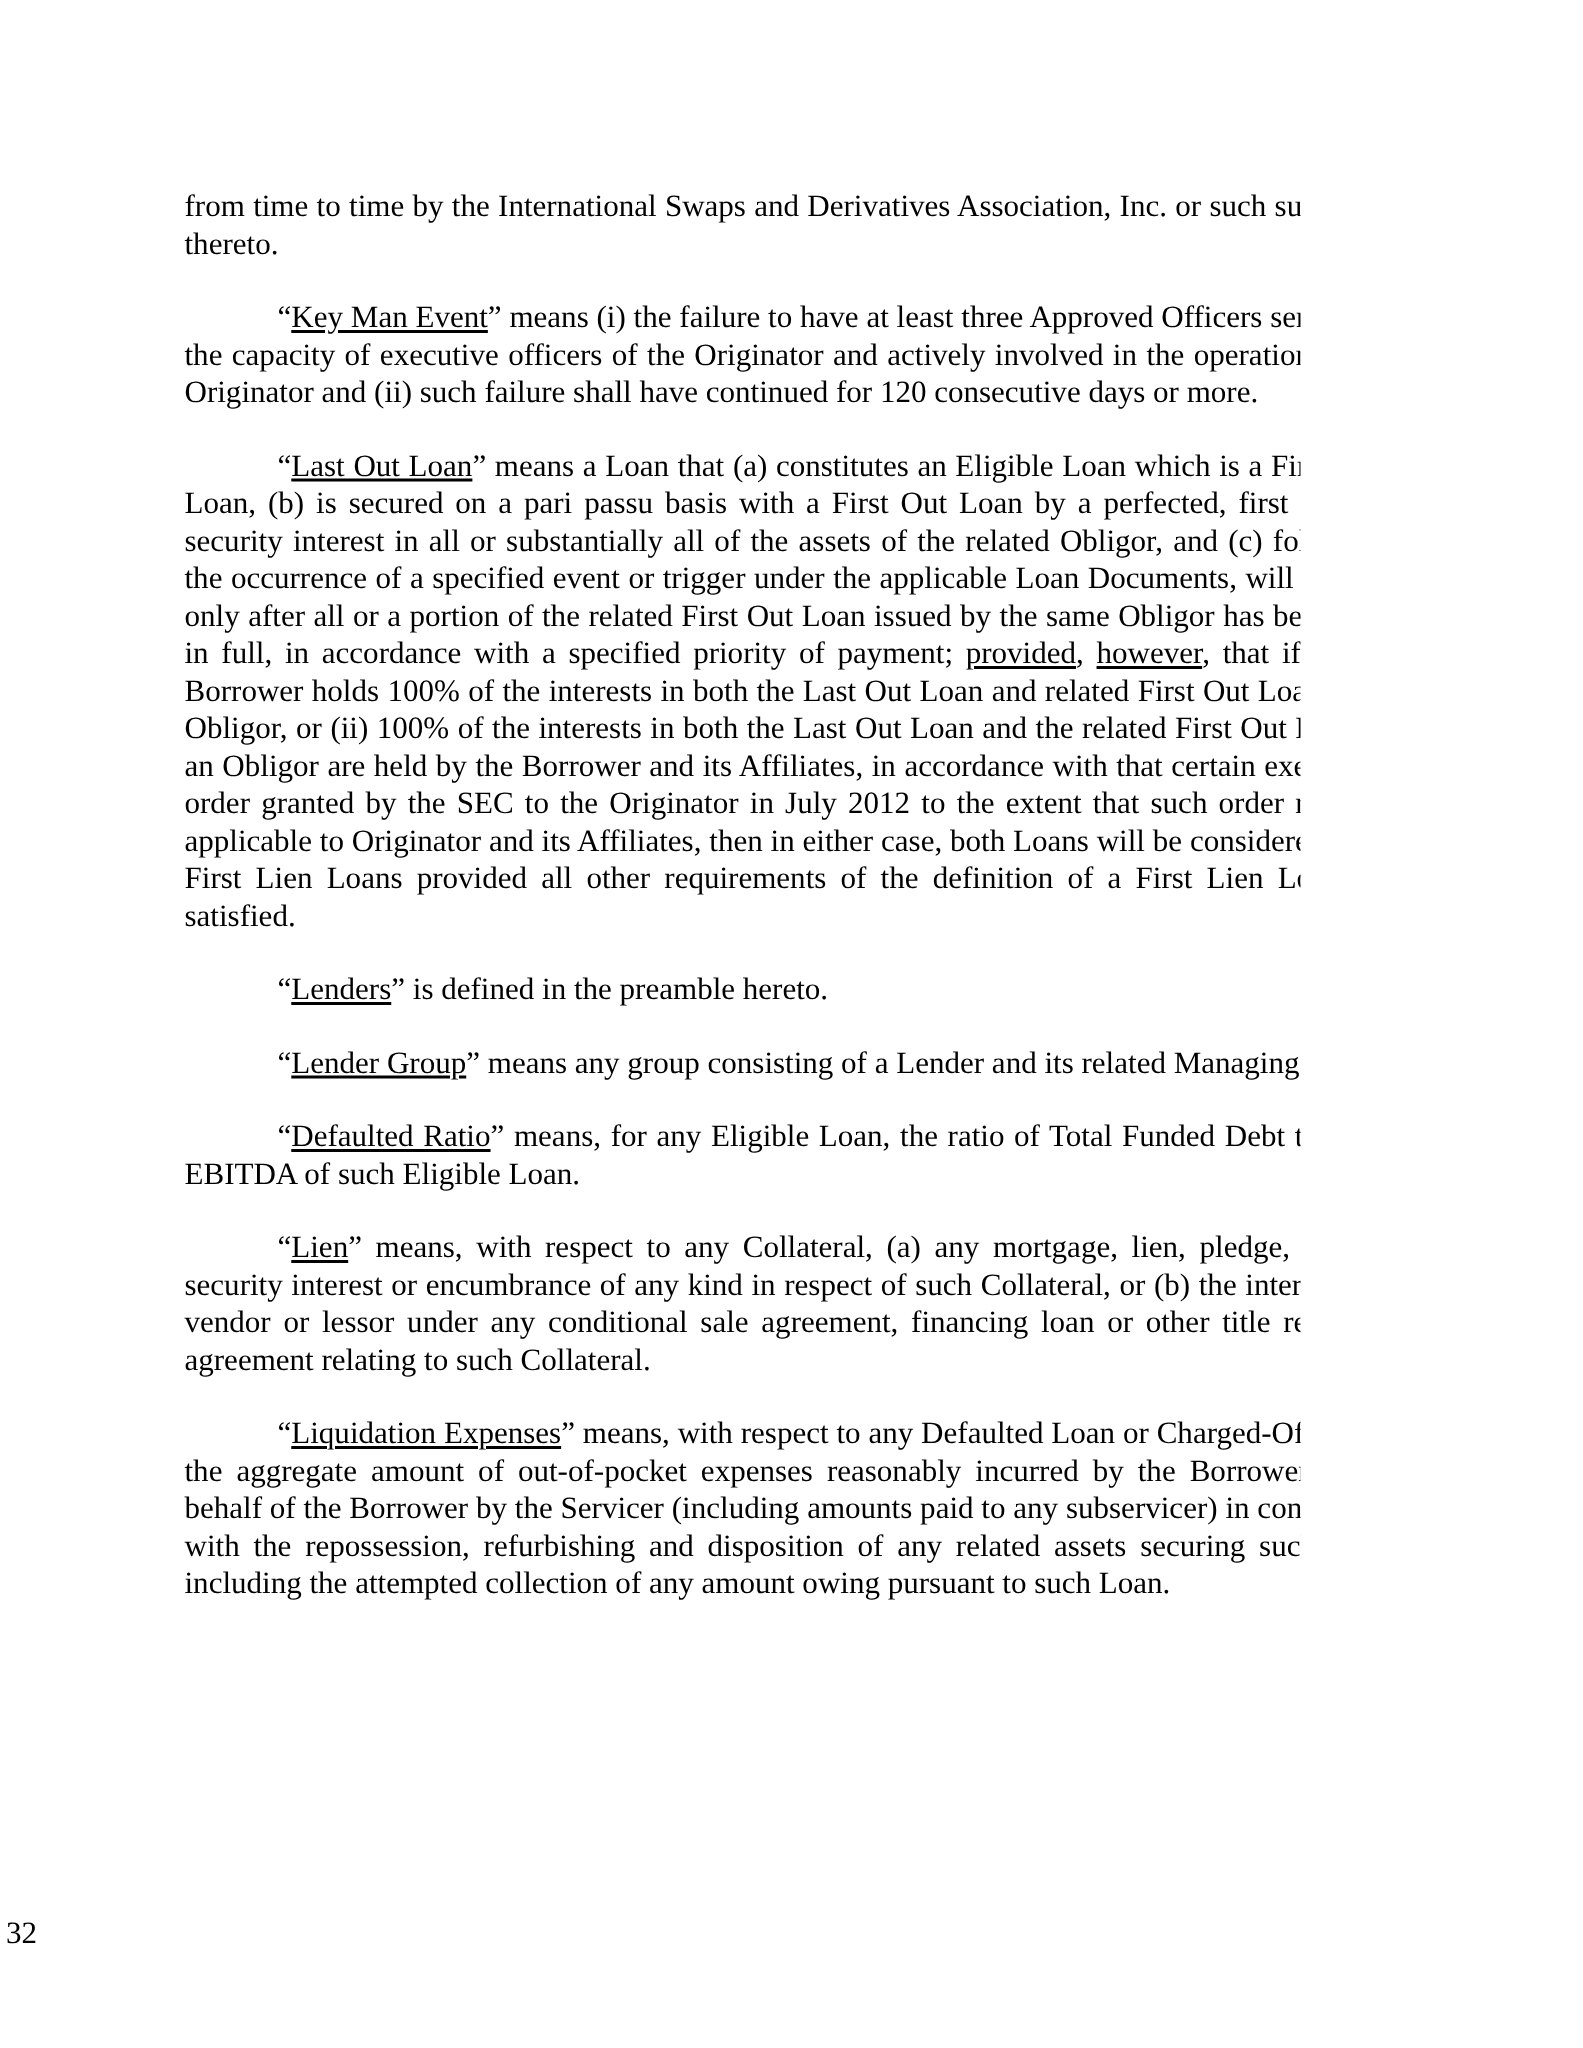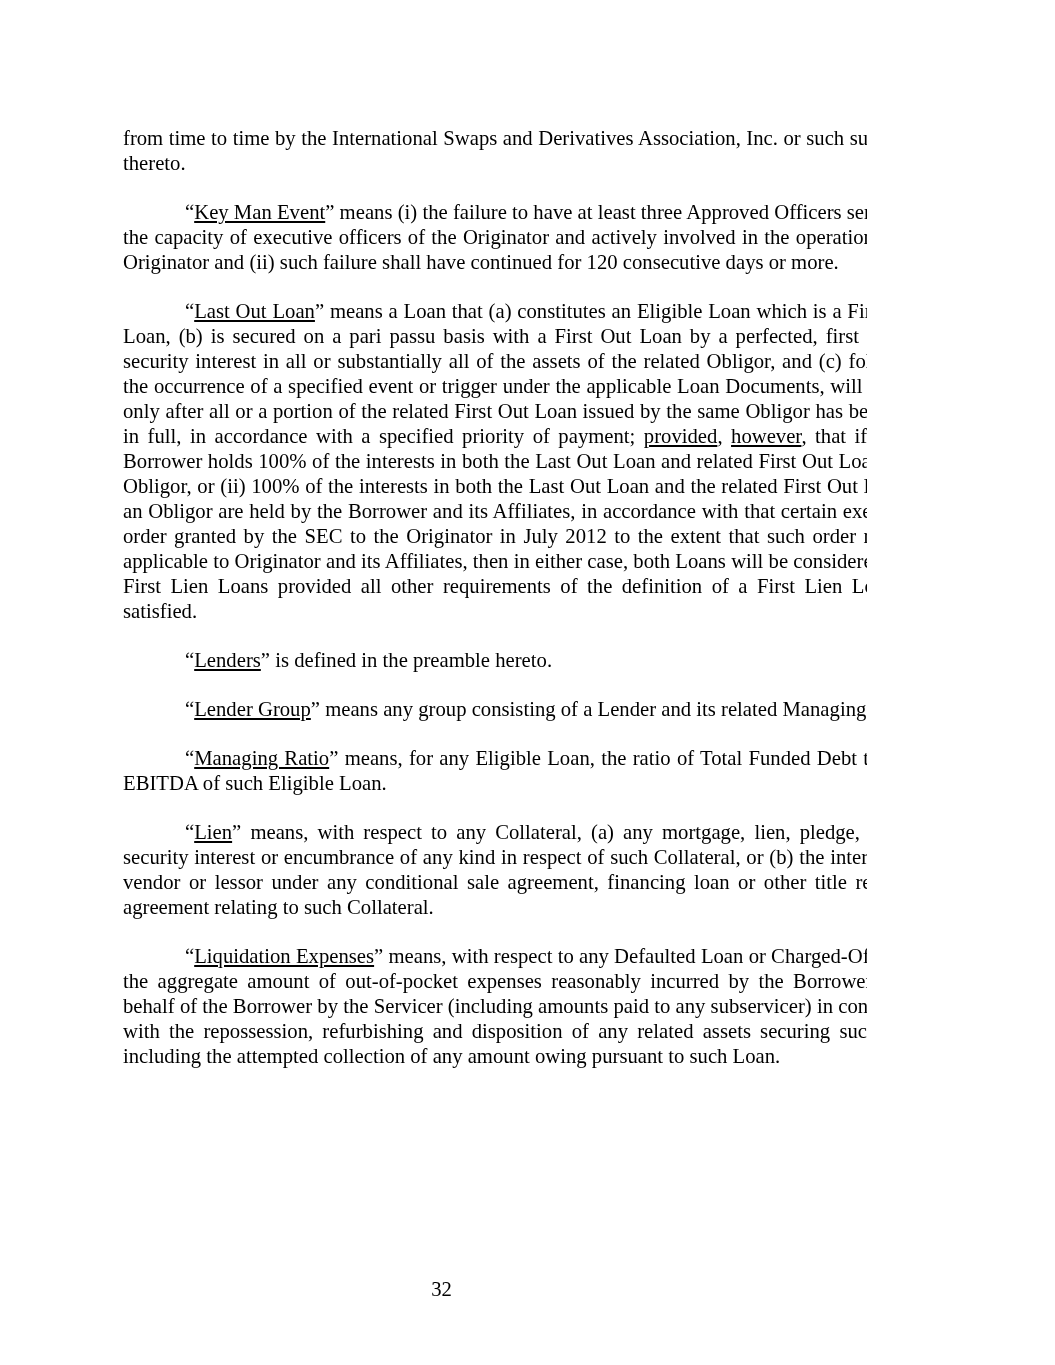--- a/index.html
+++ b/index.html
@@ -29,35 +29,35 @@
     text-align: justify;
   }
   p.para.indent {
     text-indent: 62px;
   }
   .u {
     text-decoration: underline;
   }
   .page-number {
     position: absolute;
-    left: 16px;
+    left: 4px;
     right: 0;
     bottom: 64px;
-    text-align: center;
+    text-align: left;
     font-size: 20.7px;
   }
 </style>
 </head>
 <body>
 
 <div class="page">
   <div class="doc-body">
       <p class="para"><span class="">from time to time by the International Swaps and Derivatives Association, Inc. or such successor thereto.</span></p>
       <p class="para indent"><span class="">“</span><span class="u">Key Man Event</span><span class="">” means (i) the failure to have at least three Approved Officers serving in the capacity of executive officers of the Originator and actively involved in the operation of the Originator and (ii) such failure shall have continued for 120 consecutive days or more.</span></p>
       <p class="para indent"><span class="">“</span><span class="u">Last Out Loan</span><span class="">” means a Loan that (a) constitutes an Eligible Loan which is a First Lien Loan, (b) is secured on a pari passu basis with a First Out Loan by a perfected, first priority security interest in all or substantially all of the assets of the related Obligor, and (c) following the occurrence of a specified event or trigger under the applicable Loan Documents, will be paid only after all or a portion of the related First Out Loan issued by the same Obligor has been paid in full, in accordance with a specified priority of payment; </span><span class="u">provided</span><span class="">, </span><span class="u">however</span><span class="">, that if (i) the Borrower holds 100% of the interests in both the Last Out Loan and related First Out Loan of an Obligor, or (ii) 100% of the interests in both the Last Out Loan and the related First Out Loan of an Obligor are held by the Borrower and its Affiliates, in accordance with that certain exemptive order granted by the SEC to the Originator in July 2012 to the extent that such order remains applicable to Originator and its Affiliates, then in either case, both Loans will be considered to be First Lien Loans provided all other requirements of the definition of a First Lien Loan are satisfied.</span></p>
       <p class="para indent"><span class="">“</span><span class="u">Lenders</span><span class="">” is defined in the preamble hereto.</span></p>
       <p class="para indent"><span class="">“</span><span class="u">Lender Group</span><span class="">” means any group consisting of a Lender and its related Managing Agent.</span></p>
-      <p class="para indent"><span class="">“</span><span class="u">Managing Ratio</span><span class="">” means, for any Eligible Loan, the ratio of Total Funded Debt to TTM EBITDA of such Eligible Loan.</span></p>
+      <p class="para indent"><span class="">“</span><span class="u">Defaulted Ratio</span><span class="">” means, for any Eligible Loan, the ratio of Total Funded Debt to TTM EBITDA of such Eligible Loan.</span></p>
       <p class="para indent"><span class="">“</span><span class="u">Lien</span><span class="">” means, with respect to any Collateral, (a) any mortgage, lien, pledge, charge, security interest or encumbrance of any kind in respect of such Collateral, or (b) the interest of a vendor or lessor under any conditional sale agreement, financing loan or other title retention agreement relating to such Collateral.</span></p>
       <p class="para indent"><span class="">“</span><span class="u">Liquidation Expenses</span><span class="">” means, with respect to any Defaulted Loan or Charged-Off Loan, the aggregate amount of out-of-pocket expenses reasonably incurred by the Borrower or on behalf of the Borrower by the Servicer (including amounts paid to any subservicer) in connection with the repossession, refurbishing and disposition of any related assets securing such Loan including the attempted collection of any amount owing pursuant to such Loan.</span></p>
     </div>
   <div class="page-number">32</div>
 </div>
 
 </body></html>

